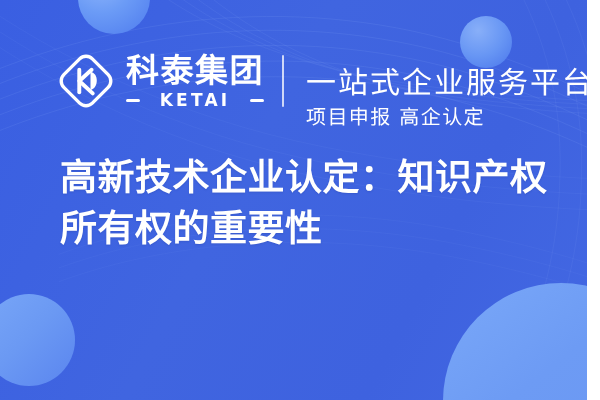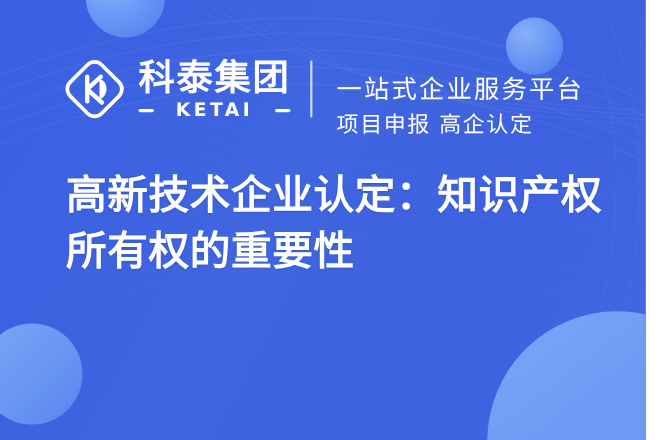--- a/index.html
+++ b/index.html
@@ -130,21 +130,21 @@
     flex: 0 0 2px;
   }
 
   .slogan {
     display: flex;
     flex-direction: column;
     justify-content: center;
     line-height: 1.12;
   }
   .slogan-main {
-    font-size: 23px;
+    font-size: 30px;
     color: #ffffff;
     letter-spacing: 2px;
     white-space: nowrap;
     font-family: "DejaVu Sans", "Liberation Sans", sans-serif;
     margin-top: 32px;
   }
   .slogan-sub {
     font-size: 20px;
     color: #ffffff;
     letter-spacing: 1.4px;

